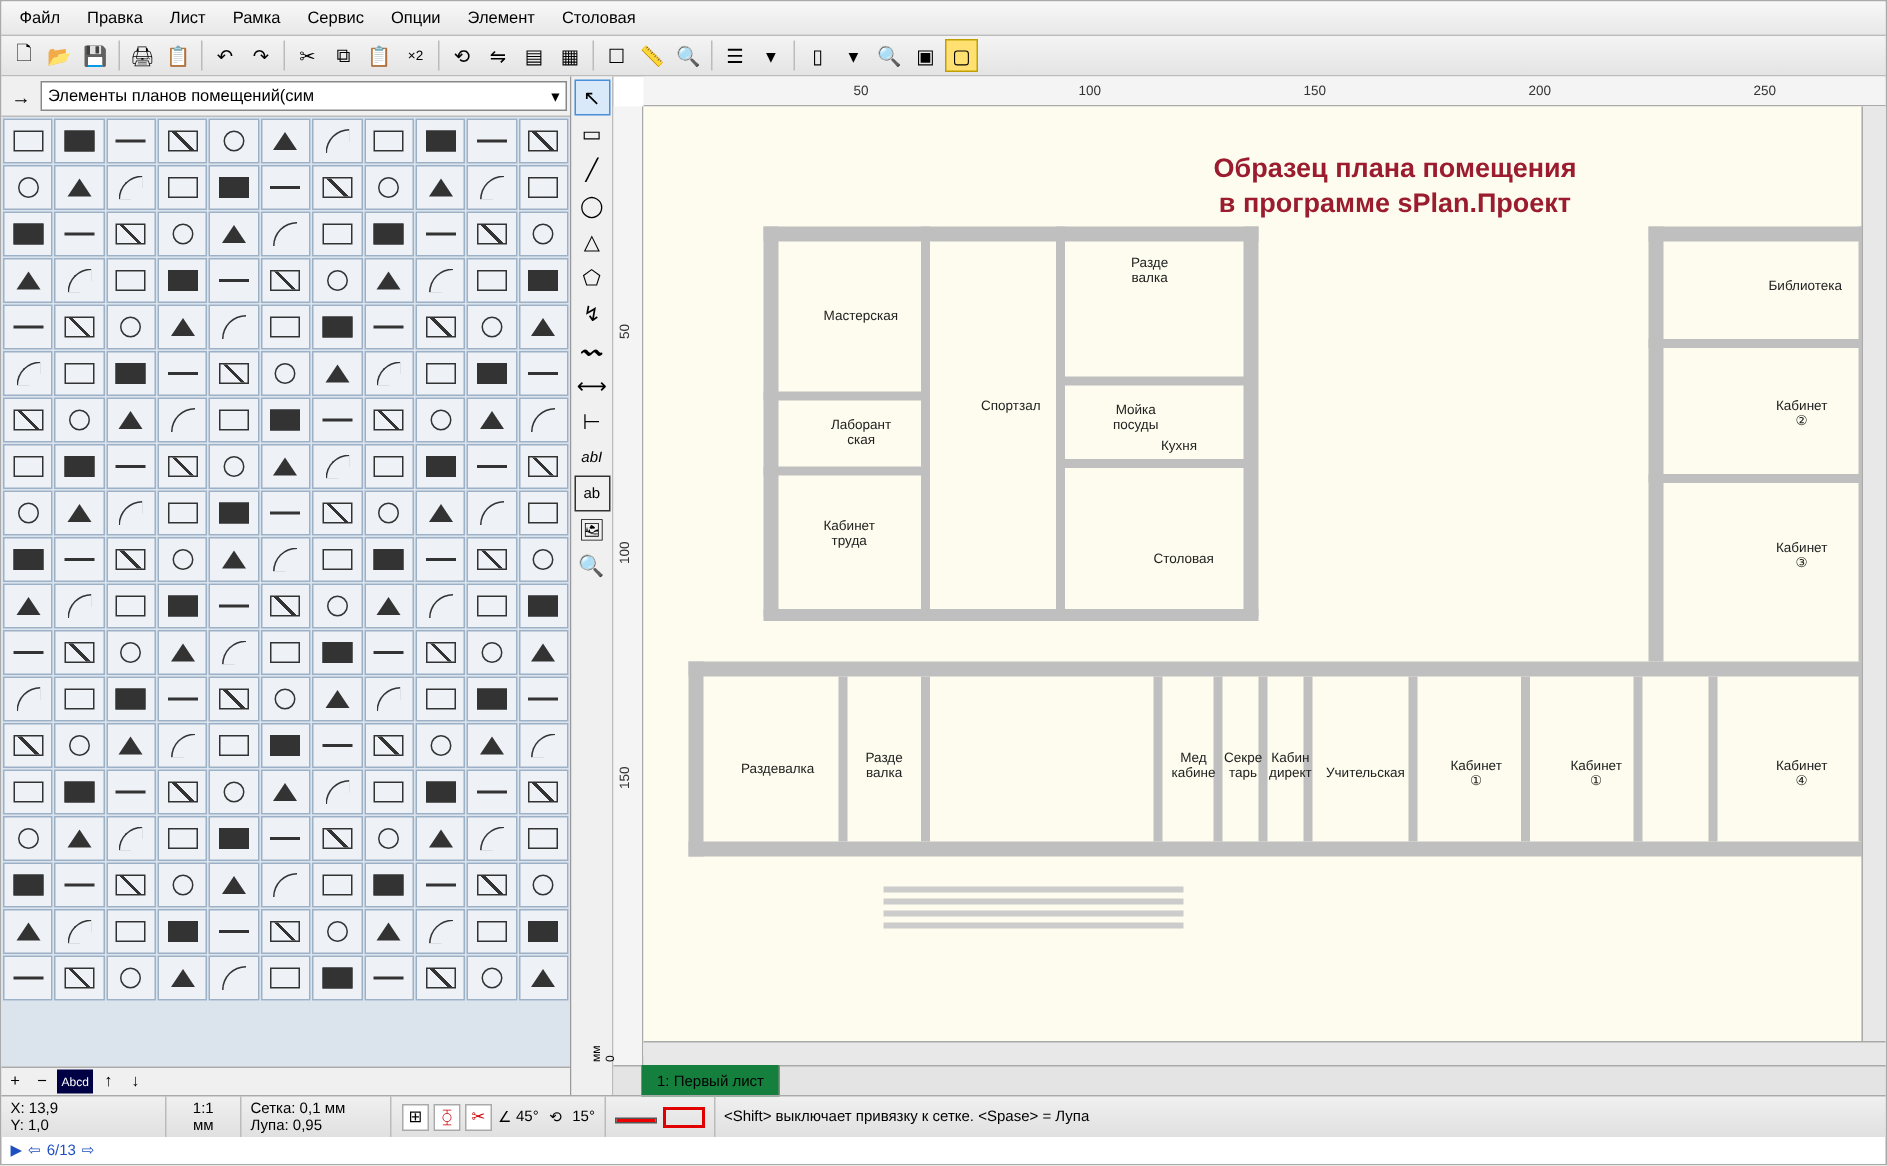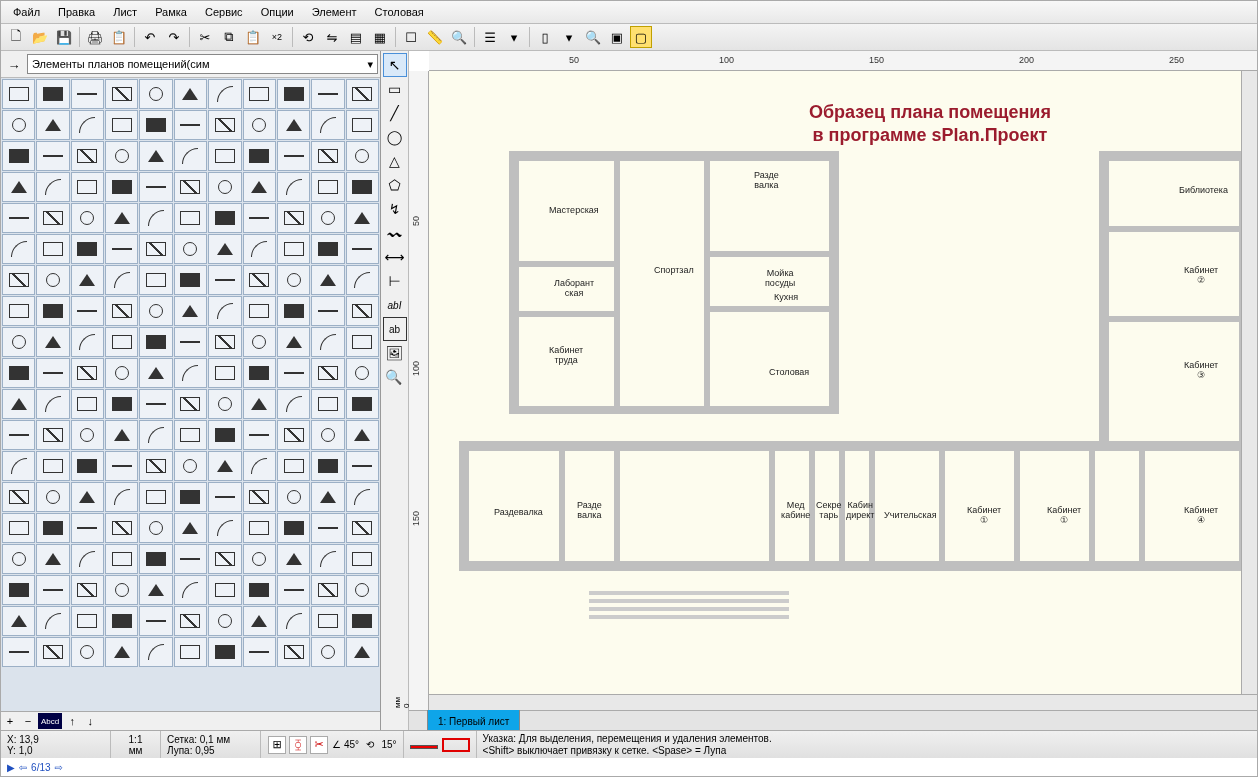--- a/index.html
+++ b/index.html
@@ -44,21 +44,21 @@
 .plan-title { position:absolute; top:30px; left:380px; font-size:18px; font-weight:bold; color:#9b1c2e; text-align:center; line-height:1.3; }
 .floorplan { position:absolute; top:80px; left:30px; width:790px; height:540px; }
 .wall { position:absolute; background:#bfbfbf; }
 .room-lbl { position:absolute; font-size:9px; color:#222; text-align:center; line-height:1.1; }
 .ruler-unit { position:absolute; left:2px; bottom:2px; font-size:8px; transform:rotate(-90deg); transform-origin:left bottom; }
 .scrollbar-h { position:absolute; left:20px; right:0; bottom:0; height:16px; background:#e8e8e8; border-top:1px solid #aaa; }
 .scrollbar-v { position:absolute; right:0; top:20px; bottom:16px; width:16px; background:#e8e8e8; border-left:1px solid #aaa; }
 
 
 .sheettabs { height:20px; background:#e4e4e4; border-top:1px solid #aaa; display:flex; align-items:center; padding-left:18px; font-size:10px; }
-.sheettab { background:#0ea5e9; border:1px solid #888; border-bottom:none; padding:12px 10px; border-radius:3px 3px 0 0; }
+.sheettab { background:#15803d; border:1px solid #888; border-bottom:none; padding:12px 10px; border-radius:3px 3px 0 0; }
 
 
 .status { height:28px; background:linear-gradient(#f0f0f0,#e0e0e0); border-top:1px solid #aaa; display:flex; align-items:center; font-size:10px; }
 .status .col { border-right:1px solid #bbb; padding:2px 6px; height:100%; display:flex; flex-direction:column; justify-content:center; }
 .status .small-btn { width:18px; height:18px; display:flex; align-items:center; justify-content:center; border:1px solid #aaa; margin:0 1px; cursor:pointer; background:#fff; font-size:11px; }
 .status .colorbox { width:28px; height:14px; border:1px solid #555; }
 .status .hint { flex:1; padding:2px 6px; line-height:1.2; }
 
 
 .navfoot { height:18px; display:flex; align-items:center; padding:2px 6px; gap:4px; font-size:10px; color:#2050c0; }
@@ -844,21 +844,21 @@
 
             <div class="wall" style="left:130px; top:440px; width:200px; height:4px; background:#ccc;"></div>
             <div class="wall" style="left:130px; top:448px; width:200px; height:4px; background:#ccc;"></div>
             <div class="wall" style="left:130px; top:456px; width:200px; height:4px; background:#ccc;"></div>
             <div class="wall" style="left:130px; top:464px; width:200px; height:4px; background:#ccc;"></div>
           <div class="room-lbl" style="left: 90px; top: 55px;">Мастерская</div>
               <div class="room-lbl" style="left: 95px; top: 128px;">Лаборант<br>ская</div>
               <div class="room-lbl" style="left: 90px; top: 195px;">Кабинет<br>труда</div>
               <div class="room-lbl" style="left: 195px; top: 115px;">Спортзал</div>
               <div class="room-lbl" style="left: 295px; top: 20px;">Разде<br>валка</div>
-              <div class="room-lbl" style="left: 306px; top: 118px;">Мойка<br>посуды</div>
+              <div class="room-lbl" style="left: 283px; top: 118px;">Мойка<br>посуды</div>
               <div class="room-lbl" style="left: 315px; top: 142px;">Кухня</div>
               <div class="room-lbl" style="left: 310px; top: 217px;">Столовая</div>
               <div class="room-lbl" style="left: 35px; top: 357px;">Раздевалка</div>
               <div class="room-lbl" style="left: 118px; top: 350px;">Разде<br>валка</div>
               <div class="room-lbl" style="left: 322px; top: 350px;">Мед<br>кабине</div>
               <div class="room-lbl" style="left: 357px; top: 350px;">Секре<br>тарь</div>
               <div class="room-lbl" style="left: 387px; top: 350px;">Кабин<br>директ</div>
               <div class="room-lbl" style="left: 425px; top: 360px;">Учительская</div>
               <div class="room-lbl" style="left: 508px; top: 355px;">Кабинет<br>①</div>
               <div class="room-lbl" style="left: 588px; top: 355px;">Кабинет<br>①</div>
@@ -897,21 +897,20 @@
       <span style="margin:0 2px;">∠</span>
       <span>45°</span>
       <span style="margin:0 6px;">⟲</span>
       <span>15°</span>
     </div>
     <div class="col" style="flex-direction:row;align-items:center;gap:4px;">
       <div class="colorbox" style="background:linear-gradient(#e00,#e00);height:4px;margin-top:5px;"></div>
       <div class="colorbox" style="border:2px solid #e00000;background:transparent;"></div>
     </div>
     <div class="hint">
-      <div>Указка: Для выделения, перемещения и удаления элементов.</div>
       <div>&lt;Shift&gt; выключает привязку к сетке. &lt;Spase&gt; = Лупа</div>
     </div>
   </div>
 
   <div class="navfoot">
     <span class="navbtn">▶</span>
     <span class="navbtn">⇦</span>
     <span>6/13</span>
     <span class="navbtn">⇨</span>
   </div>

